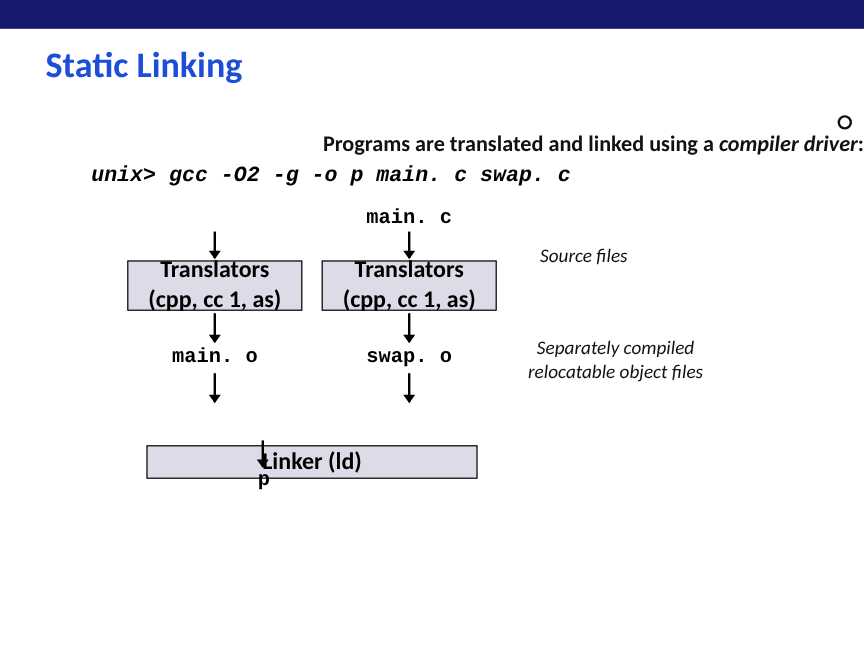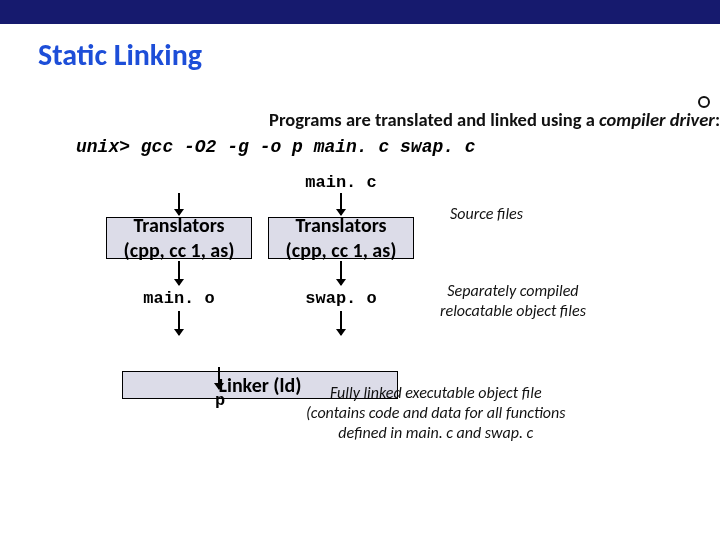--- a/index.html
+++ b/index.html
@@ -103,17 +103,14 @@
 
     <div class="box" style="left:72px; top:164px; width:276px; height:28px;margin-top:34px;">Linker (ld)</div>
 
     <div class="arrow" style="left:168px; top:194px; height:22px;"></div>
 
     <div class="mono" style="left:158px; top:218px; width:24px;">p</div>
 
     <div class="ann" style="left:400px; top:0;margin-top:31px;">Source files</div>
     <div class="ann" style="left:390px; top:108px; white-space:pre; text-align:center;">Separately compiled
 relocatable object files</div>
-    <div class="ann" style="left:256px; top:210px; white-space:pre; text-align:center;">Fully linked executable object file
-(contains code and data for all functions
-defined in main. c and swap. c</div>
   </div>
 </div>
 
 </body></html>

